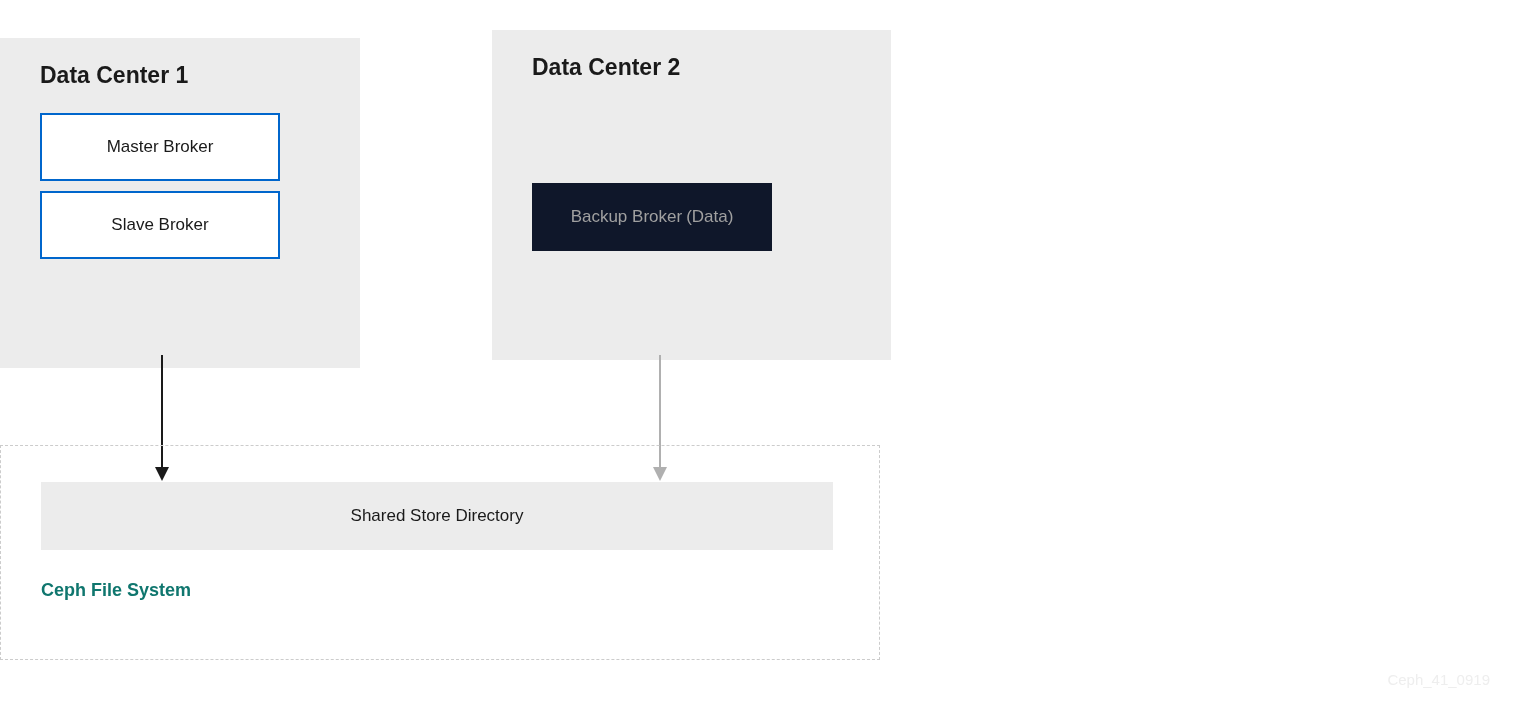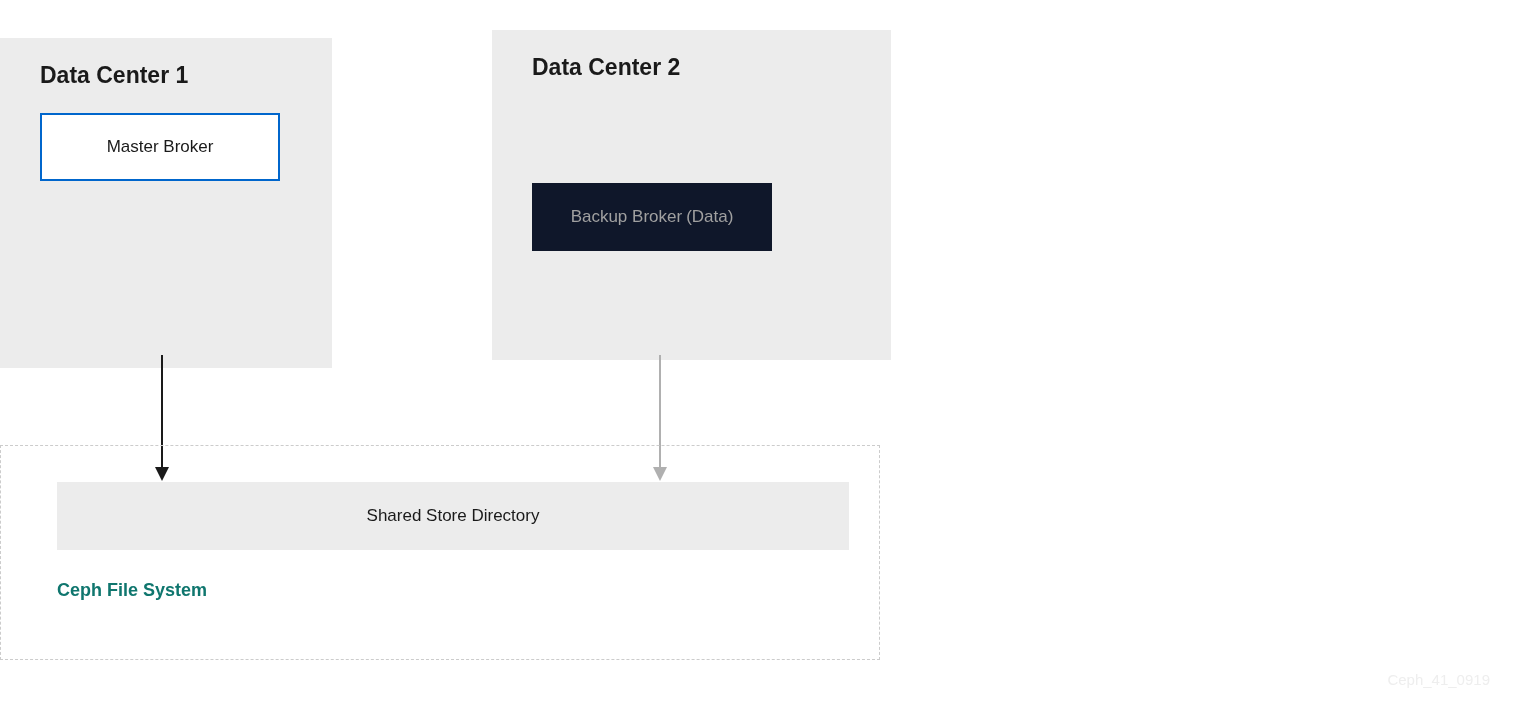--- a/index.html
+++ b/index.html
@@ -59,21 +59,21 @@
     .mb10 {
       margin-bottom: 10px;
     }
     .dashed-container {
       position: absolute;
       border: 1.5px dashed #cccccc;
       left: 0;
       top: 445px;
       width: 880px;
       height: 215px;
-      padding: 36px 40px 20px 56px;
+      padding: 36px 40px 20px 40px;
     }
     .shared-store {
       background: #ececec;
       width: 792px;
       height: 68px;
       display: flex;
       align-items: center;
       justify-content: center;
       font-size: 17px;
       font-weight: 500;
@@ -95,24 +95,27 @@
       position: absolute;
       bottom: 18px;
       right: 30px;
       color: #eeeeee;
       font-size: 15px;
     }
   </style>
 </head>
 <body>
 
-<div class="panel" style="left:0; top:38px; width:332px; height:330px;">
+<div class="panel" style="left:0; top:38px; width:360px; height:330px;">
   <div class="panel-title">Data Center 1</div>
   <div class="broker-box mb10">
     <span>Master Broker</span>
+  </div>
+  <div class="broker-box">
+    <span>Slave Broker</span>
   </div>
 </div>
 
 <div class="panel" style="left:492px; top:30px; width:399px; height:330px;">
   <div class="panel-title">Data Center 2</div>
   <div class="spacer-68"></div>
   <div class="broker-idle">
     <span>Backup Broker</span>
     <span class="idle-suffix">(Data)</span>
   </div>

